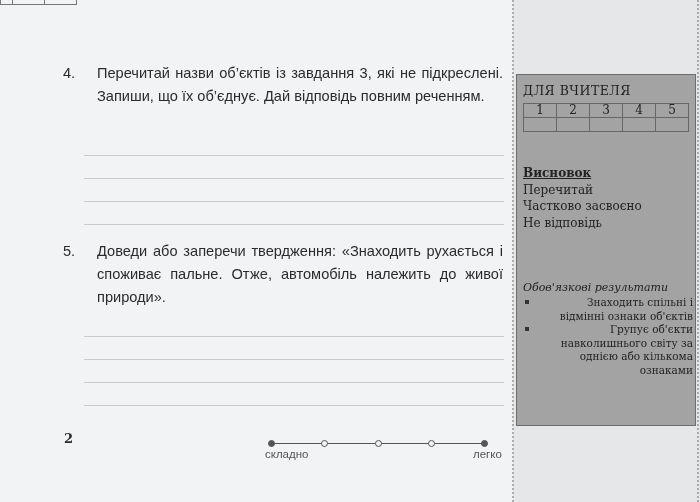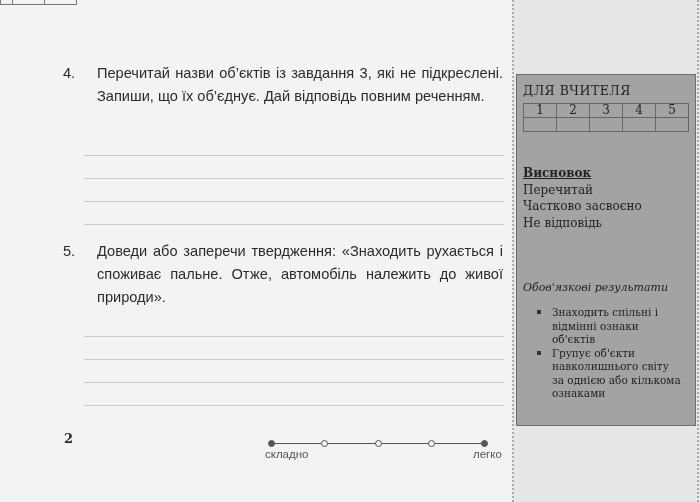--- a/index.html
+++ b/index.html
@@ -10,21 +10,21 @@
   .right-strip { position:absolute; left:513px; top:0; width:187px; height:502px; background:#e6e7e9; }
   .dotline { position:absolute; top:0; width:0; height:502px; border-left:2px dotted #a9abae; }
   .teacher-box { position:absolute; left:516px; top:74px; width:178px; height:350px; background:#a3a3a3; border:1px solid #6d6d6d; font-family:"DejaVu Serif", serif; color:#222; }
   .teacher-title { position:absolute; left:6px; top:8px; font-size:12.5px; letter-spacing:0.5px; }
   .score-table { position:absolute; left:6px; top:28px; border-collapse:collapse; }
   .score-table td { border:1px solid #666; width:32px; height:13px; font-size:12px; text-align:center; padding:0; line-height:13px; }
   .concl { position:absolute; left:6px; top:90px; font-size:12px; line-height:16.5px; }
   .concl .b { font-weight:bold;text-decoration:underline; }
   .results { position:absolute; left:6px; top:206px; font-size:12px; width:170px; }
   .results .ttl { font-style:italic; font-size:11px; margin-bottom:2px; }
-  .results ul { margin:12px; padding:0; list-style:none; }
+  .results ul { margin:0; padding:0; list-style:none;text-align:right; }
   .results li { position:relative; padding-left:17px; font-size:10.5px; line-height:13.5px; }
   .results li .bullet { position:absolute; left:2px; top:4px; width:4px; height:4px; background:#333; }
   .task { position:absolute; left:63px; font-size:14.6px; line-height:23px; color:#2b2b2b; width:440px; text-align:justify; }
   .task .num { position:absolute; left:0; top:0; }
   .task .text { margin-left:34px; display:block; }
   .line { position:absolute; left:84px; width:420px; height:0; border-top:1px solid #c9cacc; }
   .page-num { position:absolute; left:64px; top:431px; font-family:"DejaVu Serif", serif; font-weight:bold; font-size:13px; }
   .scale { position:absolute; left:271px; top:440px; width:215px; height:8px; }
   .scale .track { position:absolute; left:0; right:0; top:3px; height:1px; background:#555; }
   .scale .dot { position:absolute; top:0; width:5px; height:5px; border:1px solid #555; border-radius:50%; background:#f2f3f5; }

